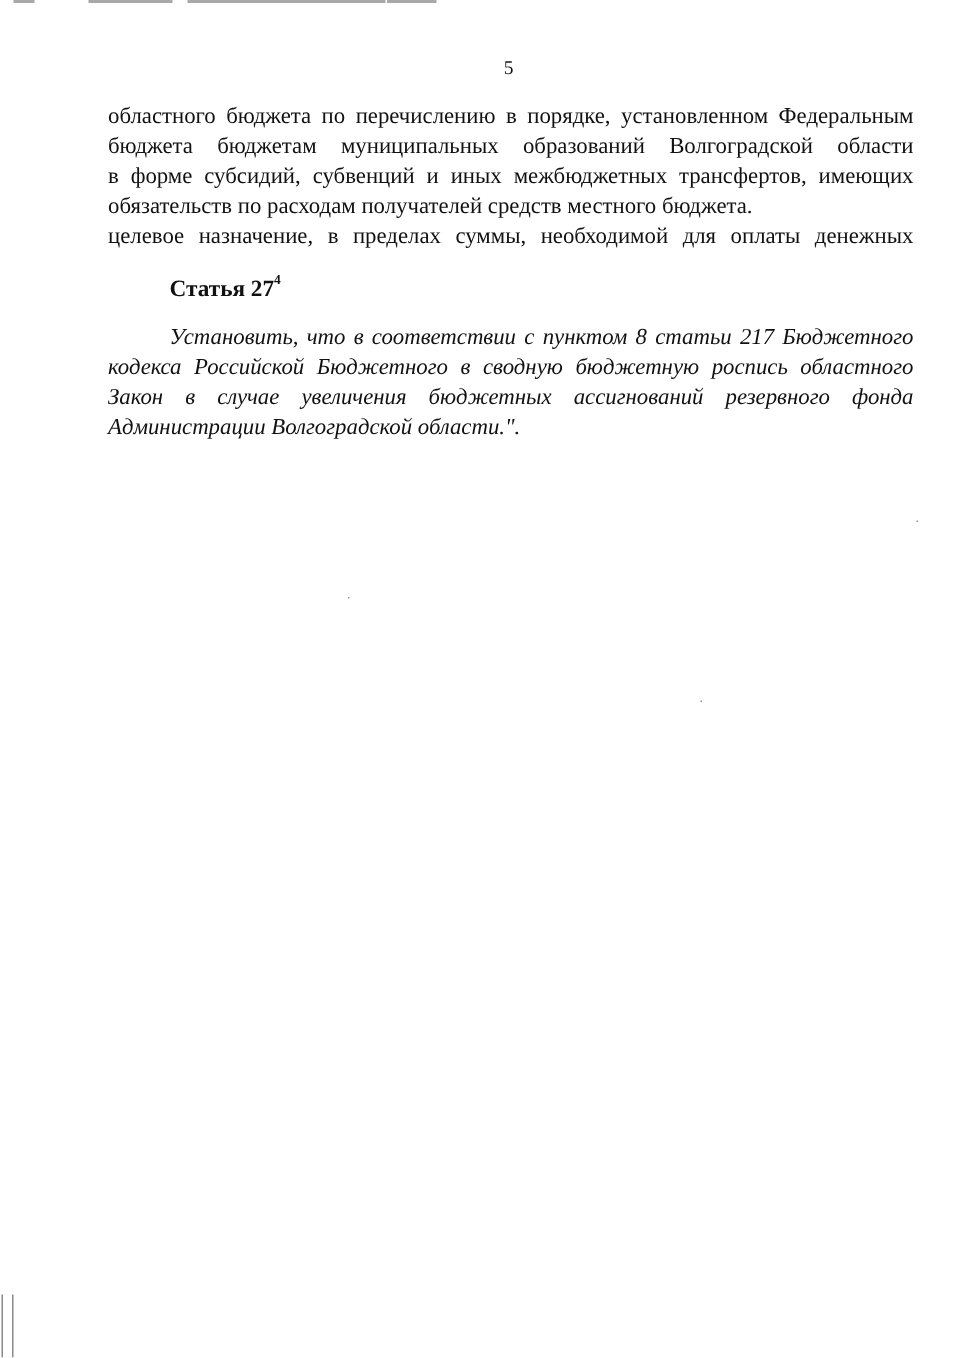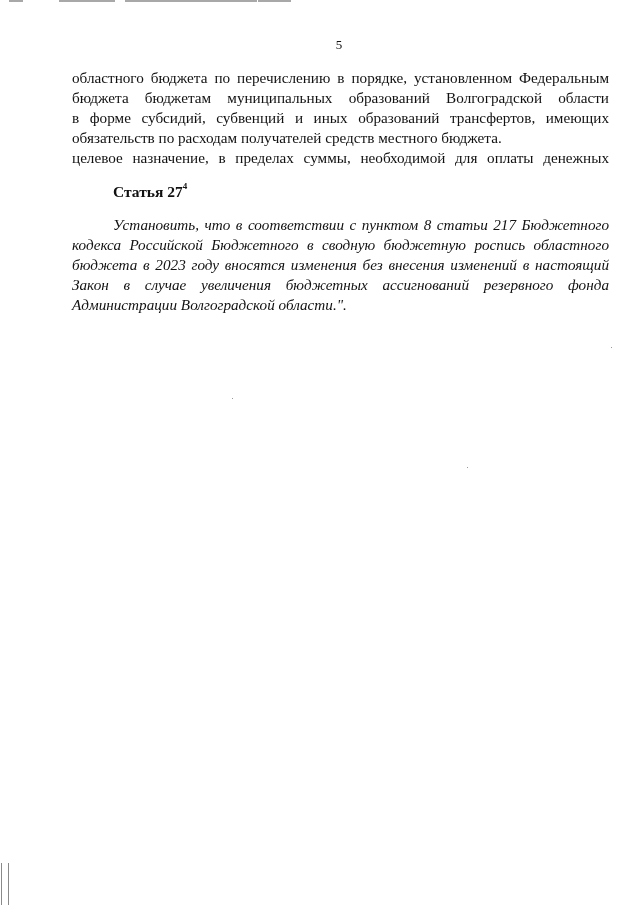--- a/index.html
+++ b/index.html
@@ -39,28 +39,27 @@
 <div class="scan-left" style="left:8px;height:42px;"></div>
 <div class="speck" style="left:611px;top:347px;"></div>
 <div class="speck" style="left:232px;top:398px;"></div>
 <div class="speck" style="left:467px;top:467px;"></div>
 
 <div class="page-number">5</div>
 
 <div class="para" style="top:46px;margin-top:22px;">
   <span class="ln">областного бюджета по перечислению в порядке, установленном Федеральным</span>
   <span class="ln">бюджета бюджетам муниципальных образований Волгоградской области</span>
-  <span class="ln">в форме субсидий, субвенций и иных образований трансфертов, имеющих</span>
+  <span class="ln">в форме субсидий, субвенций и иных межбюджетных трансфертов, имеющих</span>
   <span class="ln last">обязательств по расходам получателей средств местного бюджета.</span>
   <span class="ln">целевое назначение, в пределах суммы, необходимой для оплаты денежных</span>
 </div>
 
 <div class="heading">
   <span>Статья 27</span><sup>4</sup>
 </div>
 
 <div class="para" style="top:215px;font-style:italic;">
   <span class="ln indent">Установить, что в соответствии с пунктом 8 статьи 217 Бюджетного</span>
   <span class="ln">кодекса Российской Бюджетного в сводную бюджетную роспись областного</span>
-  <span class="ln">бюджета в 2023 году вносятся изменения без внесения изменений в настоящий</span>
   <span class="ln">Закон в случае увеличения бюджетных ассигнований резервного фонда</span>
   <span class="ln last">Администрации Волгоградской области.".</span>
 </div>
 
 </body></html>

